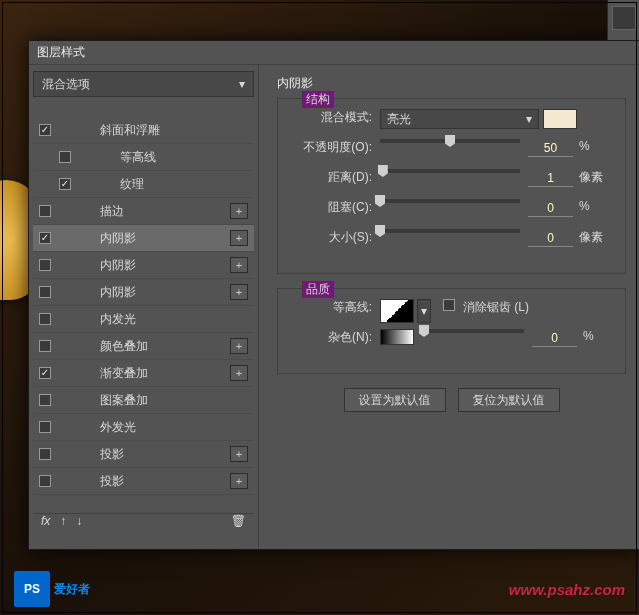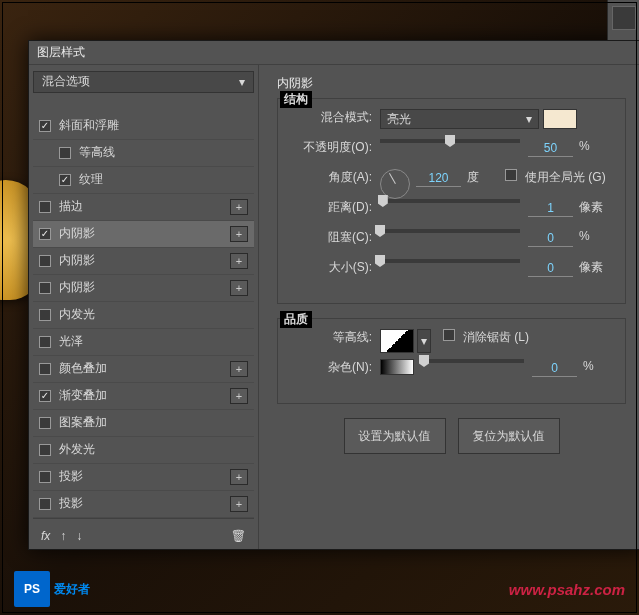--- a/index.html
+++ b/index.html
@@ -15,44 +15,44 @@
 .dialog-body{display:flex;height:calc(100% - 24px);}
 .left-panel{width:230px;border-right:1px solid #404040;padding:6px 4px;display:flex;flex-direction:column;}
 .blend-select{height:26px;background:#484848;border:1px solid #333;display:flex;align-items:center;padding:0 8px;margin-bottom:20px;}
 .blend-select::after{content:"▾";margin-left:auto;}
 .effect-list{flex:1;}
 .effect-row{height:27px;display:flex;align-items:center;padding:0 6px;border-bottom:1px solid #4a4a4a;}
 .effect-row.sub{padding-left:26px;}
 .effect-row.selected{background:#6a6a6a;}
 .checkbox{width:12px;height:12px;border:1px solid #999;background:#3a3a3a;display:inline-flex;align-items:center;justify-content:center;margin-right:8px;flex-shrink:0;}
 .checkbox.checked::after{content:"✓";font-size:10px;color:#e8e8e8;line-height:1;}
-.effect-label{flex:1;}
+.effect-label{flex:1;margin-left:41px;}
 .plus-btn{width:18px;height:16px;border:1px solid #2a2a2a;background:#5a5a5a;display:flex;align-items:center;justify-content:center;font-size:11px;color:#ccc;}
-.left-footer{height:30px;border-top:1px solid #404040;display:flex;align-items:flex-end;padding:0 8px;gap:10px;color:#bbb;}
+.left-footer{height:30px;border-top:1px solid #404040;display:flex;align-items:flex-start;padding:0 8px;gap:10px;color:#bbb;}
 .left-footer .spacer{flex:1;}
 .right-panel{flex:1;padding:10px 16px 10px 18px;}
 .section-title{margin-bottom:6px;color:#e8e8e8;}
 .fieldset{border:1px solid #404040;padding:10px 12px 14px;margin-bottom:14px;position:relative;}
-.fieldset-label{position:absolute;top:-8px;left:2px;background:#000000;padding:0 4px;font-weight:bold;}
+.fieldset-label{position:absolute;top:-8px;left:24px;background:#701a75;padding:0 4px;}
 .form-row{display:flex;align-items:flex-start;margin-bottom:8px;height:22px;}
 .form-label{width:90px;text-align:right;padding-right:8px;}
 .select{height:20px;width:159px;background:#484848;border:1px solid #333;display:flex;align-items:center;padding:0 6px;}
 .select::after{content:"▾";margin-left:auto;}
 .color-swatch{width:34px;height:20px;background:#f5e8d0;border:1px solid #333;margin-left:4px;}
 .slider{flex:1;height:4px;background:#3a3a3a;position:relative;margin-right:8px;max-width:140px;}
 .slider-thumb{position:absolute;top:-4px;width:10px;height:12px;background:#d0d0d0;transform:translateX(-50%);clip-path:polygon(0 0,100% 0,100% 70%,50% 100%,0 70%);}
-.value-input{width:45px;height:18px;background:transparent;border:none;border-bottom:1px solid #888;text-align:center;color:#7dd3fc;}
+.value-input{width:45px;height:18px;background:transparent;border:none;border-bottom:1px solid #888;text-align:center;color:#fef9c3;}
 .unit{margin-left:6px;min-width:28px;}
 .angle-dial{width:30px;height:30px;border:1px solid #888;border-radius:50%;position:relative;margin-right:6px;background:#535353;}
 .angle-dial::after{content:"";position:absolute;left:50%;top:50%;width:12px;height:1px;background:#ccc;transform-origin:0 0;transform:rotate(-120deg);}
 .contour-swatch{width:34px;height:24px;background:linear-gradient(135deg,#fff 0 50%,#000 50% 100%);border:1px solid #333;margin-right:3px;}
 .contour-btn{width:14px;height:24px;background:#484848;border:1px solid #333;display:flex;align-items:center;justify-content:center;margin-right:12px;}
 .noise-gradient{width:34px;height:16px;background:linear-gradient(90deg,#000,#fff);border:1px solid #333;margin-right:10px;}
 .btn-row{display:flex;gap:12px;justify-content:center;margin-top:6px;}
-.btn{height:36px;padding:0 14px;background:#5a5a5a;border:1px solid #333;display:flex;align-items:center;}
+.btn{height:24px;padding:0 14px;background:#5a5a5a;border:1px solid #333;display:flex;align-items:center;}
 .watermark{position:absolute;bottom:8px;width:100%;display:flex;align-items:center;justify-content:space-between;padding:0 14px;z-index:4;}
 .logo{display:flex;align-items:center;gap:4px;}
 .logo-badge{width:36px;height:36px;background:#0066cc;color:#fff;font-weight:bold;display:flex;align-items:center;justify-content:center;border-radius:2px;}
 .logo-text{color:#0088ee;font-size:12px;font-weight:bold;}
 .url{color:#cc2244;font-size:15px;font-style:italic;font-weight:bold;}
 </style>
 </head>
 <body>
 
 <div class="bg-texture"></div>
@@ -102,24 +102,20 @@
             <span class="checkbox"></span>
             <span class="effect-label">内阴影</span>
             <span class="plus-btn">+</span>
           </div>
           <div class="effect-row">
             <span class="checkbox"></span>
             <span class="effect-label">内发光</span>
           </div>
           <div class="effect-row">
             <span class="checkbox"></span>
-            <span class="effect-label">光泽</span>
-          </div>
-          <div class="effect-row">
-            <span class="checkbox"></span>
             <span class="effect-label">颜色叠加</span>
             <span class="plus-btn">+</span>
           </div>
           <div class="effect-row">
             <span class="checkbox checked"></span>
             <span class="effect-label">渐变叠加</span>
             <span class="plus-btn">+</span>
           </div>
           <div class="effect-row">
             <span class="checkbox"></span>
@@ -165,28 +161,20 @@
 
         <div class="form-row">
           <div class="form-label">不透明度(O):</div>
           <div class="slider">
               <div class="slider-thumb" style="left:50%"></div>
             </div>
           <input class="value-input" value="50" style="">
           <span class="unit">%</span>
         </div>
 
-        <div class="form-row">
-          <div class="form-label">角度(A):</div>
-          <div class="angle-dial"></div>
-          <input class="value-input" value="120" style="">
-          <span class="unit">度</span>
-          <span class="checkbox" style="margin-left:10px"></span>
-          <span>使用全局光 (G)</span>
-        </div>
 
         <div class="form-row">
           <div class="form-label">距离(D):</div>
           <div class="slider">
               <div class="slider-thumb" style="left:2%"></div>
             </div>
           <input class="value-input" value="1" style="">
           <span class="unit">像素</span>
         </div>
 

